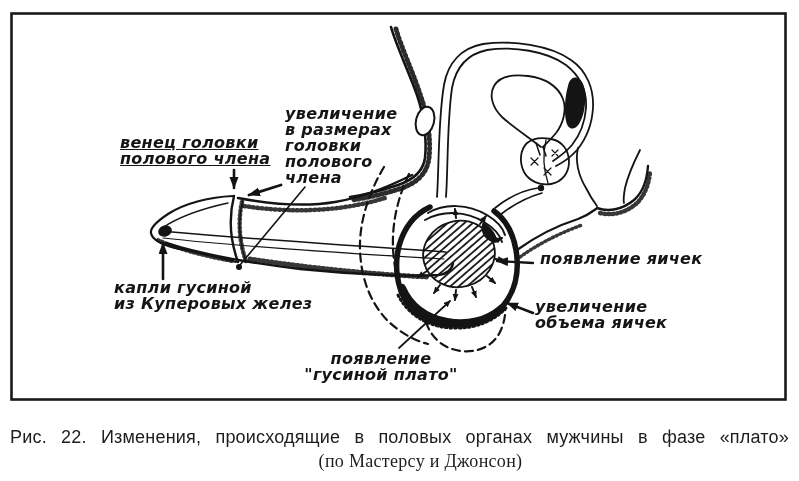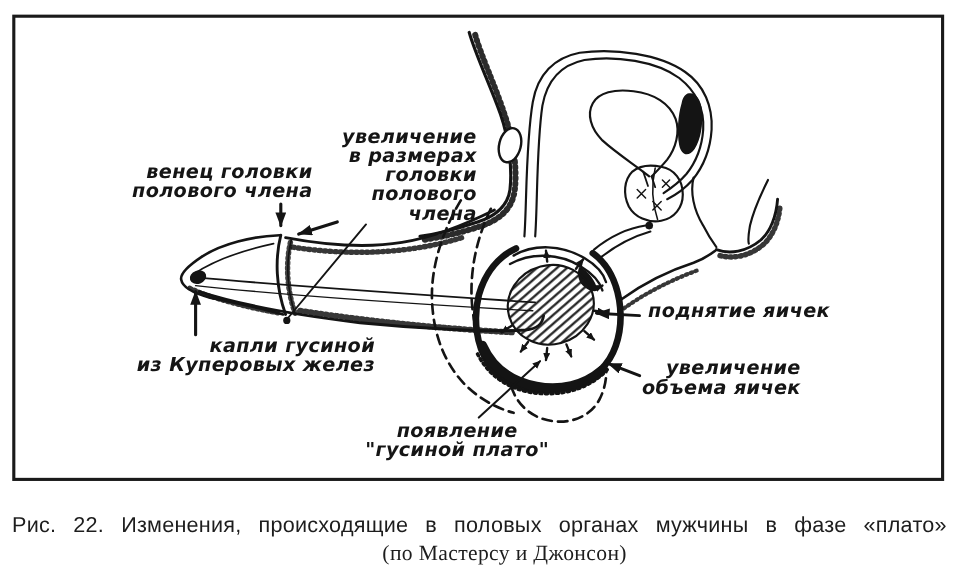--- a/index.html
+++ b/index.html
@@ -1,20 +1,20 @@
 <!DOCTYPE html>
 <html><head>
 <meta charset="utf-8">
 <style>
   html,body{margin:0;padding:0;background:#ffffff;}
   .stage{position:relative;width:799px;height:481px;background:#ffffff;overflow:hidden;
          font-family:"DejaVu Sans",sans-serif;}
   svg{position:absolute;left:0;top:0;}
   .lbl{position:absolute;font-family:"DejaVu Sans",sans-serif;font-style:italic;font-weight:bold;
-       font-size:16px;line-height:15.5px;color:#151515;white-space:pre-line;letter-spacing:.3px;text-align:right;}
+       font-size:16px;line-height:15.5px;color:#151515;white-space:pre-line;letter-spacing:.3px;}
   .lbl.center{text-align:center;}
   .cap1{position:absolute;left:10px;width:779px;top:427px;
         font-family:Liberation Sans, sans-serif;font-size:18px;color:#1d1d1d;
         text-align:justify;text-align-last:justify;white-space:nowrap;letter-spacing:.2px;}
   .cap2{position:absolute;left:0;width:799px;top:451px;text-align:center;
         font-family:"Liberation Serif","DejaVu Serif",serif;font-size:18px;color:#1d1d1d;letter-spacing:.3px;margin-left:21px;}
 </style>
 </head>
 <body>
 
@@ -145,33 +145,33 @@
           <circle cx="239" cy="267" r="3" fill="#141414" stroke="none"></circle>
         </g>
         <line x1="163" y1="279" x2="163" y2="243" stroke-width="2.6" marker-end="url(#mBig)"></line>
         <line x1="533" y1="263" x2="497" y2="261" stroke-width="2.4" marker-end="url(#mBig)"></line>
         <line x1="533" y1="313" x2="507" y2="303" stroke-width="2.6" marker-end="url(#mBig)"></line>
         <line x1="399" y1="348" x2="450" y2="301" stroke-width="1.7" marker-end="url(#mSmall)"></line>
       </g>
     </g>
   </svg>
 
-  <div class="lbl" style="left:110px;top:135px;">венец головки
+  <div class="lbl" style="left:120px;top:135px;text-decoration:underline;">венец головки
 полового члена</div>
 
   <div class="lbl" style="left:285px;top:106px;line-height:16px;">увеличение
 в размерах
 головки
 полового
 члена</div>
 
   <div class="lbl" style="left:114px;top:280px;">капли гусиной
 из Куперовых желез</div>
 
-  <div class="lbl" style="left:540px;top:251px;">поднятие яичек</div>
+  <div class="lbl" style="left:540px;top:251px;">появление яичек</div>
 
   <div class="lbl" style="left:535px;top:299px;">увеличение
 объема яичек</div>
 
   <div class="lbl center" style="left:300px;top:351px;width:162px;">появление
 "гусиной плато"</div>
 
   <div class="cap1">Рис. 22. Изменения, происходящие в половых органах мужчины в фазе «плато»</div>
   <div class="cap2">(по Мастерсу и Джонсон)</div>
 

